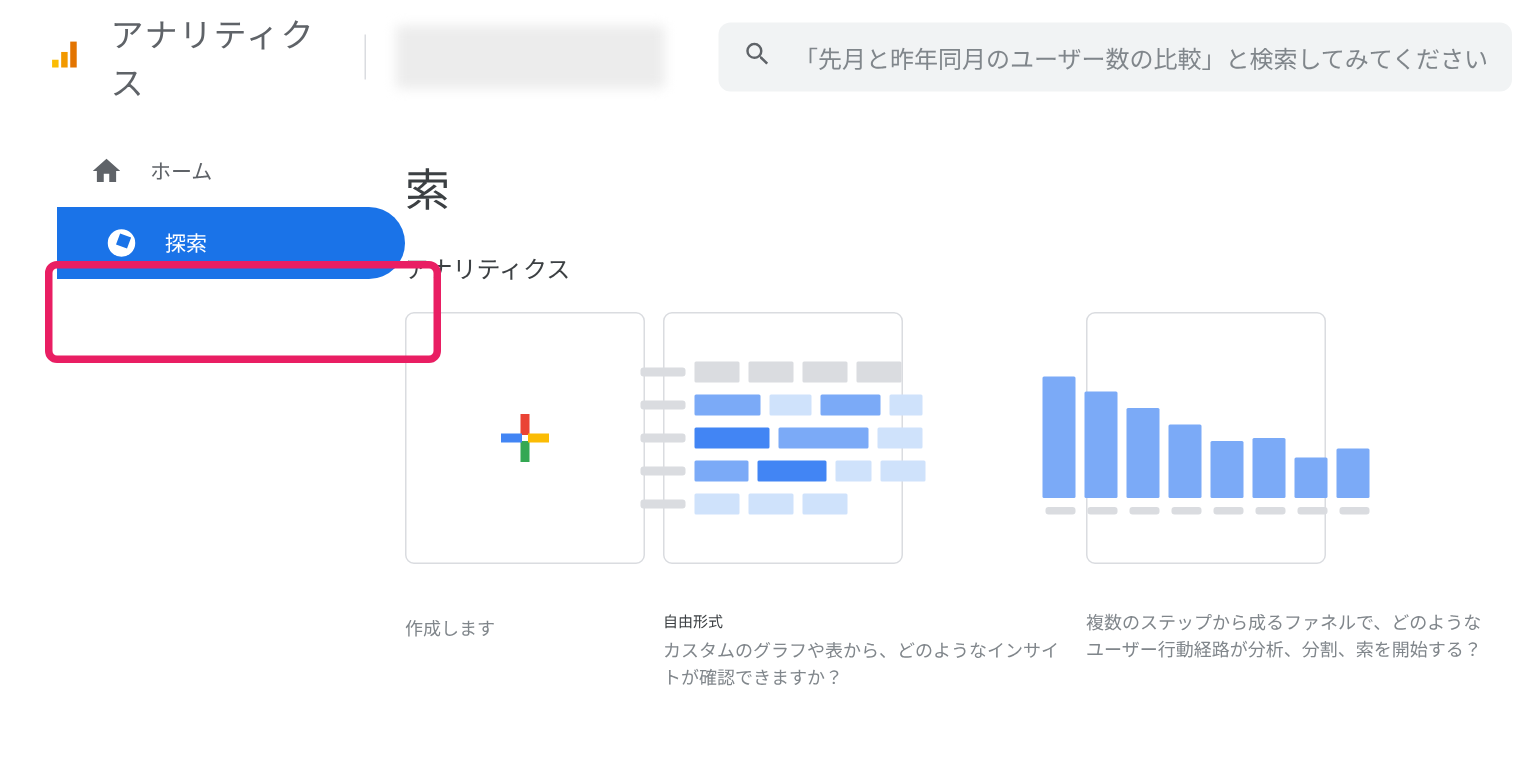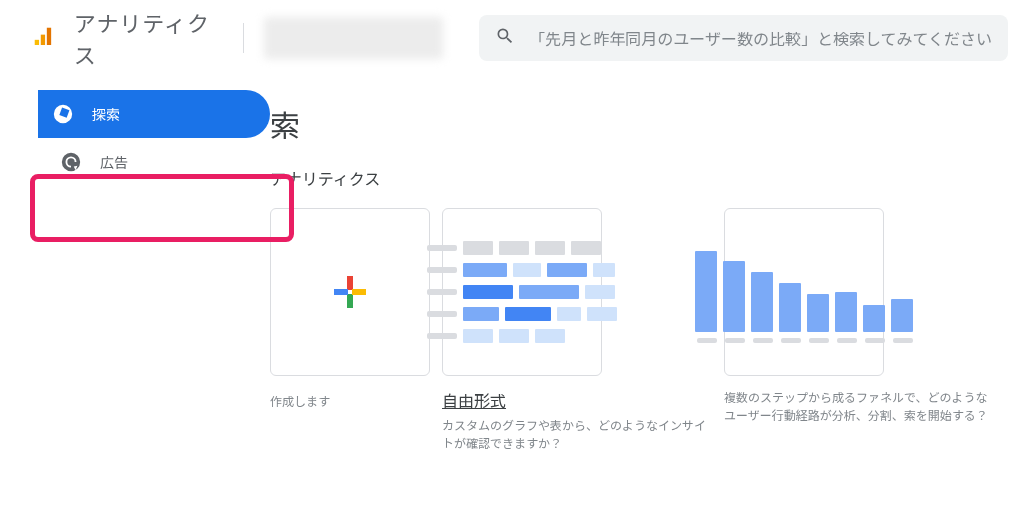--- a/index.html
+++ b/index.html
@@ -9,32 +9,32 @@
     .app-title { font-size: 22px; color: #5f6368; font-weight: 400; letter-spacing: 1px; }
     .divider { width: 1px; height: 30px; background: #dadce0; margin: 0 6px; }
     .prop { width: 190px; height: 42px; background: #ececec; filter: blur(4px); border-radius: 3px; }
     .search { flex: 1; display: flex; align-items: center; background: #f1f3f4; border-radius: 8px; height: 46px; padding: 0 16px; gap: 14px; margin-left: 22px; }
     .search svg { width: 20px; height: 20px; fill: #5f6368; }
     .search-ph { color: #80868b; font-size: 16px; white-space: nowrap; overflow: hidden; }
     .body { display: flex; height: calc(100% - 76px); }
     .sidebar { width: 270px; flex-shrink: 0; padding-top: 14px; position: relative; }
     .nav-item { display: flex; align-items: center; height: 48px; padding-left: 60px; gap: 18px; color: #5f6368; font-size: 14px; cursor: pointer; border-radius: 0 24px 24px 0; position: relative; }
     .nav-item .nicon { width: 22px; height: 22px; display: flex; align-items: center; justify-content: center; }
-    .nav-item.active { background: #1a73e8; color: #fff; margin: 0 0 0 38px; padding-left: 14px; }
+    .nav-item.active { background: #1a73e8; color: #fff; margin: 0 0 0 38px; padding-left: 32px; }
     .nav-item.active svg { fill: #fff; }
     .nav-item svg { fill: #5f6368; }
     .highlight { position: absolute; border: 5px solid #e91e63; border-radius: 8px; left: 30px; top: 98px; width: 264px; height: 68px; pointer-events: none; }
     .main { flex: 1; padding-left: 0; overflow: hidden; }
     .page-title { font-size: 30px; color: #3c4043; margin-top: 26px; margin-bottom: 20px; }
     .subtitle { font-size: 16px; color: #3c4043; margin-bottom: 18px; }
     .card { border: 1px solid #dadce0; border-radius: 6px; padding: 16px; width: 270px; height: 168px; display: flex; align-items: center; justify-content: center; background: #fff; cursor: pointer; }
     .card:first-child { width: 160px; }
-    .card-label-wrap { width: 270px; margin-top: 12px; }
+    .card-label-wrap { width: 270px; margin-top: 30px; }
     .card-label-wrap:first-child { width: 160px; }
-    .card-title { font-size: 16px; color: #3c4043; margin-bottom: 4px; text-decoration: underline; }
+    .card-title { font-size: 10px; color: #3c4043; margin-bottom: 4px; }
     .card-desc { font-size: 12px; color: #80868b; line-height: 1.5; }
     .plus { width: 40px; height: 40px; }
     .freeform-vis { width: 230px; display: flex; flex-direction: column; gap: 8px; }
     .ff-row { display: flex; gap: 6px; align-items: center; }
     .ff-label { width: 30px; height: 6px; background: #dadce0; border-radius: 2px; flex-shrink: 0; }
     .ff-block { height: 14px; border-radius: 1px; }
     .funnel-vis { width: 230px; display: flex; flex-direction: column; gap: 6px; align-items: flex-start; }
     .funnel-bars { display: flex; align-items: flex-end; gap: 6px; height: 90px; }
     .fb { width: 22px; background: #7baaf7; border-radius: 1px; }
     .funnel-labels { display: flex; gap: 8px; margin-left: 2px; }
@@ -61,35 +61,35 @@
       <svg viewBox="0 0 24 24">
           <path d="M15.5 14h-.79l-.28-.27A6.471 6.471 0 0016 9.5 6.5 6.5 0 109.5 16c1.61 0 3.09-.59 4.23-1.57l.27.28v.79l5 4.99L20.49 19l-4.99-5zm-6 0C7.01 14 5 11.99 5 9.5S7.01 5 9.5 5 14 7.01 14 9.5 11.99 14 9.5 14z"></path>
         </svg>
     </span>
     <span class="search-ph">「先月と昨年同月のユーザー数の比較」と検索してみてください</span>
   </div>
 </div>
 
 <div class="body">
   <div class="sidebar">
+    <div class="nav-item">
+      <span class="nicon">
+        <svg viewBox="0 0 24 24">
+            <path d="M10 20v-6h4v6h5v-8h3L12 3 2 12h3v8z"></path>
+          </svg>
+      </span>
+      <span>ホーム</span>
+    </div>
     <div class="nav-item active">
       <span class="nicon">
         <svg viewBox="0 0 24 24">
             <path d="M12 2a10 10 0 100 20 10 10 0 000-20zm4 14l-8-3 3-8 8 3-3 8z"></path>
           </svg>
       </span>
       <span>探索</span>
-    </div>
-    <div class="nav-item">
-      <span class="nicon">
-        <svg viewBox="0 0 24 24">
-            <path d="M12 2a10 10 0 100 20 10 10 0 000-20zm0 4a6 6 0 016 6h-2a4 4 0 10-4 4v2a6 6 0 010-12zm5 15l-2-4 4-1-2 5z"></path>
-          </svg>
-      </span>
-      <span>広告</span>
     </div>
     <div class="highlight"></div>
   </div>
 
   <div class="main">
     <div class="page-title">索</div>
     <div class="subtitle">アナリティクス</div>
 
     <div class="cols">
 

